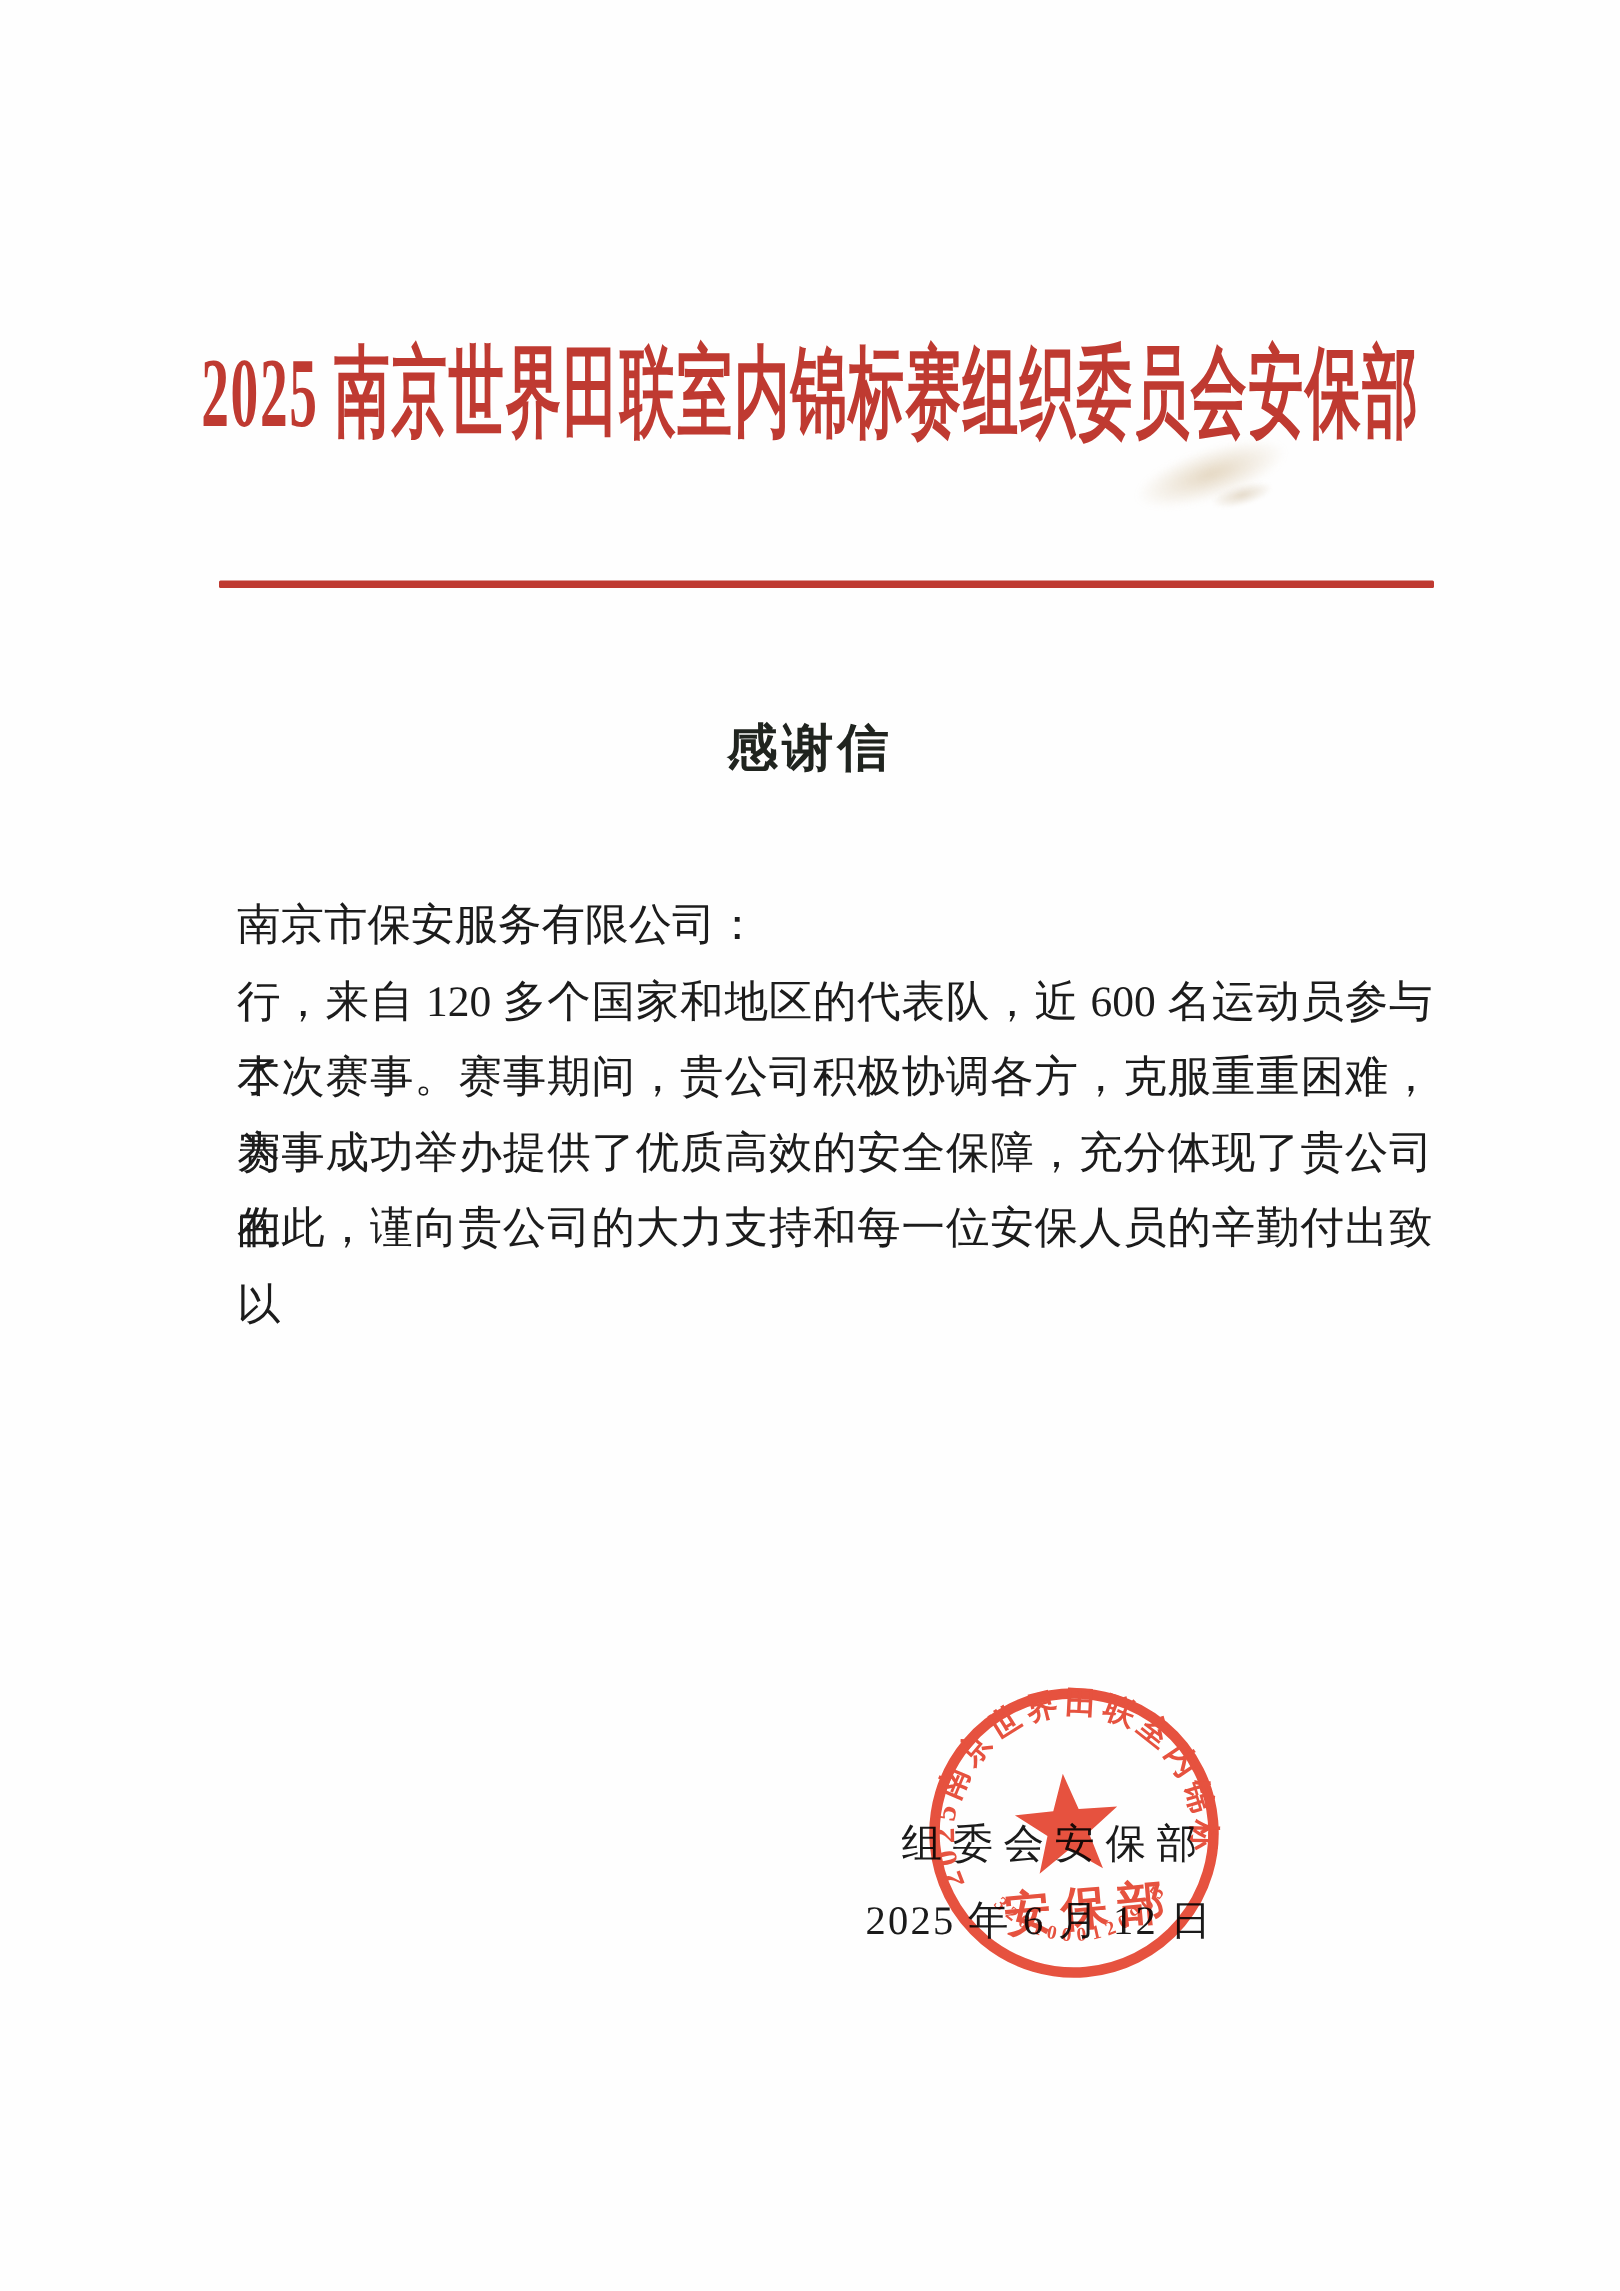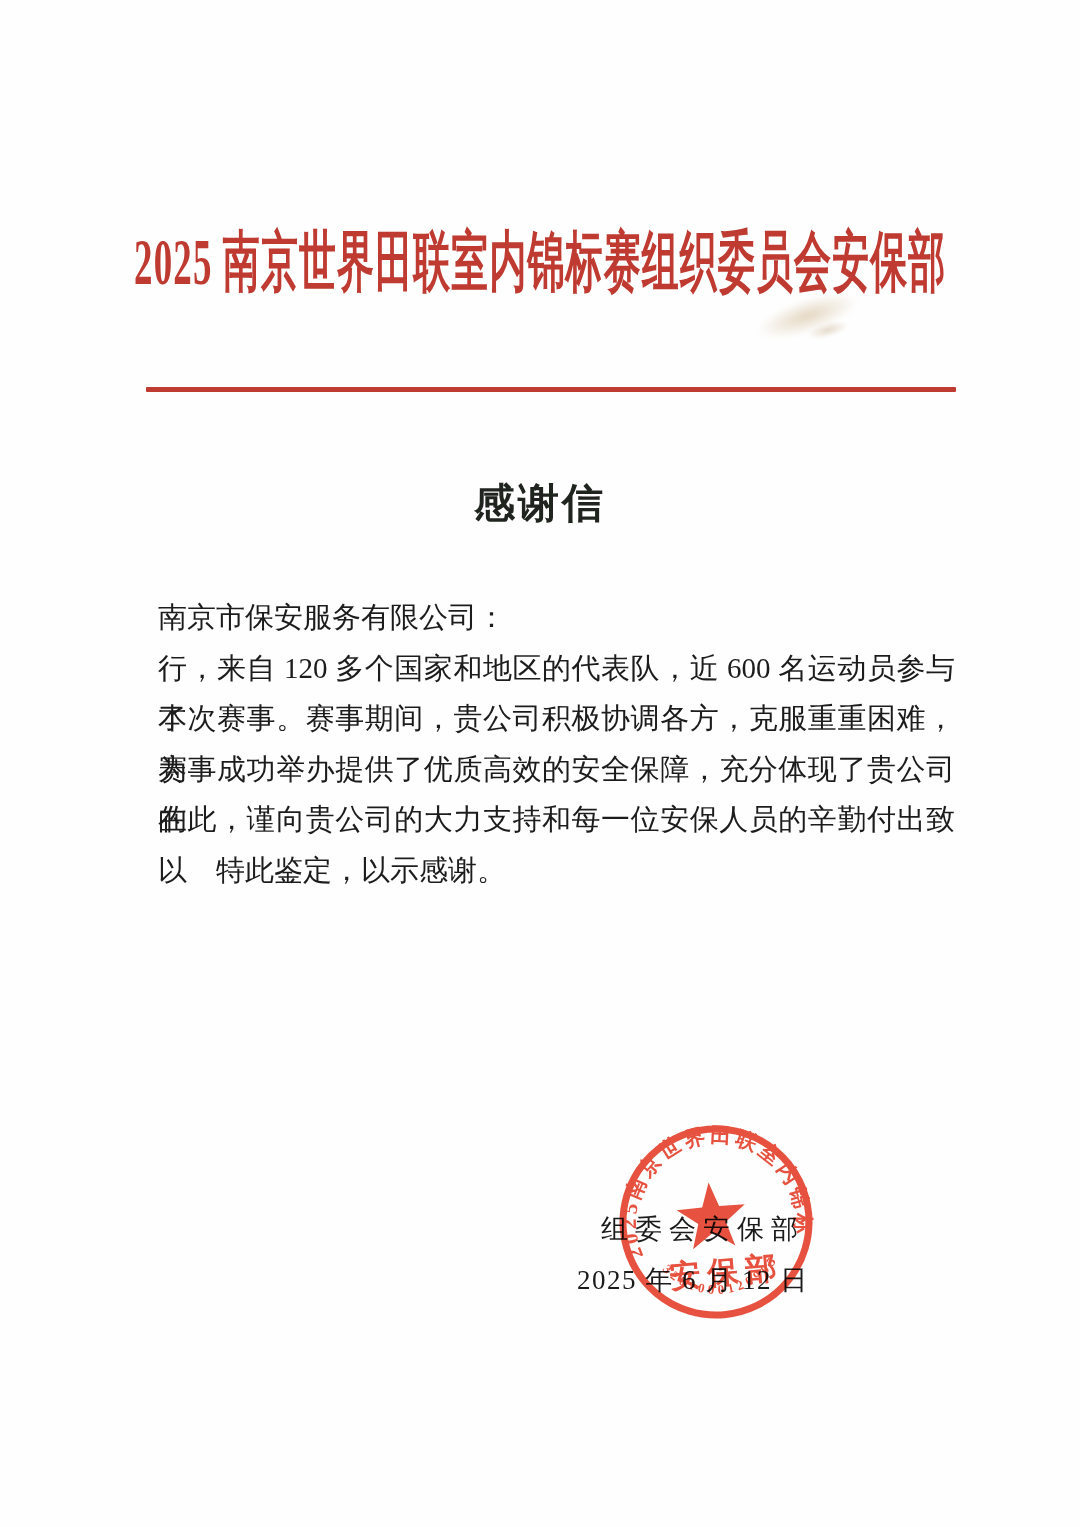--- a/index.html
+++ b/index.html
@@ -32,21 +32,21 @@
   }
   .smudge2{
     position:absolute;left:798px;top:320px;width:60px;height:20px;
     background:radial-gradient(closest-side,rgba(170,135,80,0.30),rgba(170,135,80,0) 70%);
     transform:rotate(-15deg);filter:blur(1px);
   }
   
   .title{
     position:absolute;top:476px;left:0;width:100%;
     text-align:center;
-    font-size:41px;font-weight:bold;color:#20241f;letter-spacing:3px;
+    font-size:34px;font-weight:bold;color:#20241f;letter-spacing:3px;
   }
   
   .body{
     position:absolute;left:140px;top:592px;width:797px;
     color:#1c1c1c;
     margin-left:18px;
   }
   .body-line{
     font-size:29px;height:50.6px;line-height:50.6px;
     white-space:nowrap;
@@ -88,21 +88,20 @@
   <div class="rule"></div>
 
   <div class="title">感谢信</div>
 
   <div class="body">
     <div class="body-line">南京市保安服务有限公司：</div>
     <div class="body-line fill">行，来自 120 多个国家和地区的代表队，近 600 名运动员参与了</div>
     <div class="body-line fill">本次赛事。赛事期间，贵公司积极协调各方，克服重重困难，为</div>
     <div class="body-line fill">赛事成功举办提供了优质高效的安全保障，充分体现了贵公司的</div>
     <div class="body-line fill">在此，谨向贵公司的大力支持和每一位安保人员的辛勤付出致以</div>
-    <div class="body-line">　　特此鉴定，以示感谢。</div>
   </div>
 
   <div class="sig-dept">组委会安保部</div>
   <div class="sig-date">2025 年 6 月 12 日</div>
 
   <div class="seal">
     <svg viewBox="0 0 200 200" xmlns="http://www.w3.org/2000/svg">
       <defs>
         <path id="ringPath" d="M 24.8,127.4 A 80,80 0 1 1 175.2,127.4" fill="none"></path>
         <path id="codePath" d="M 41,141.3 A 72,72 0 0 0 159,141.3" fill="none"></path>

